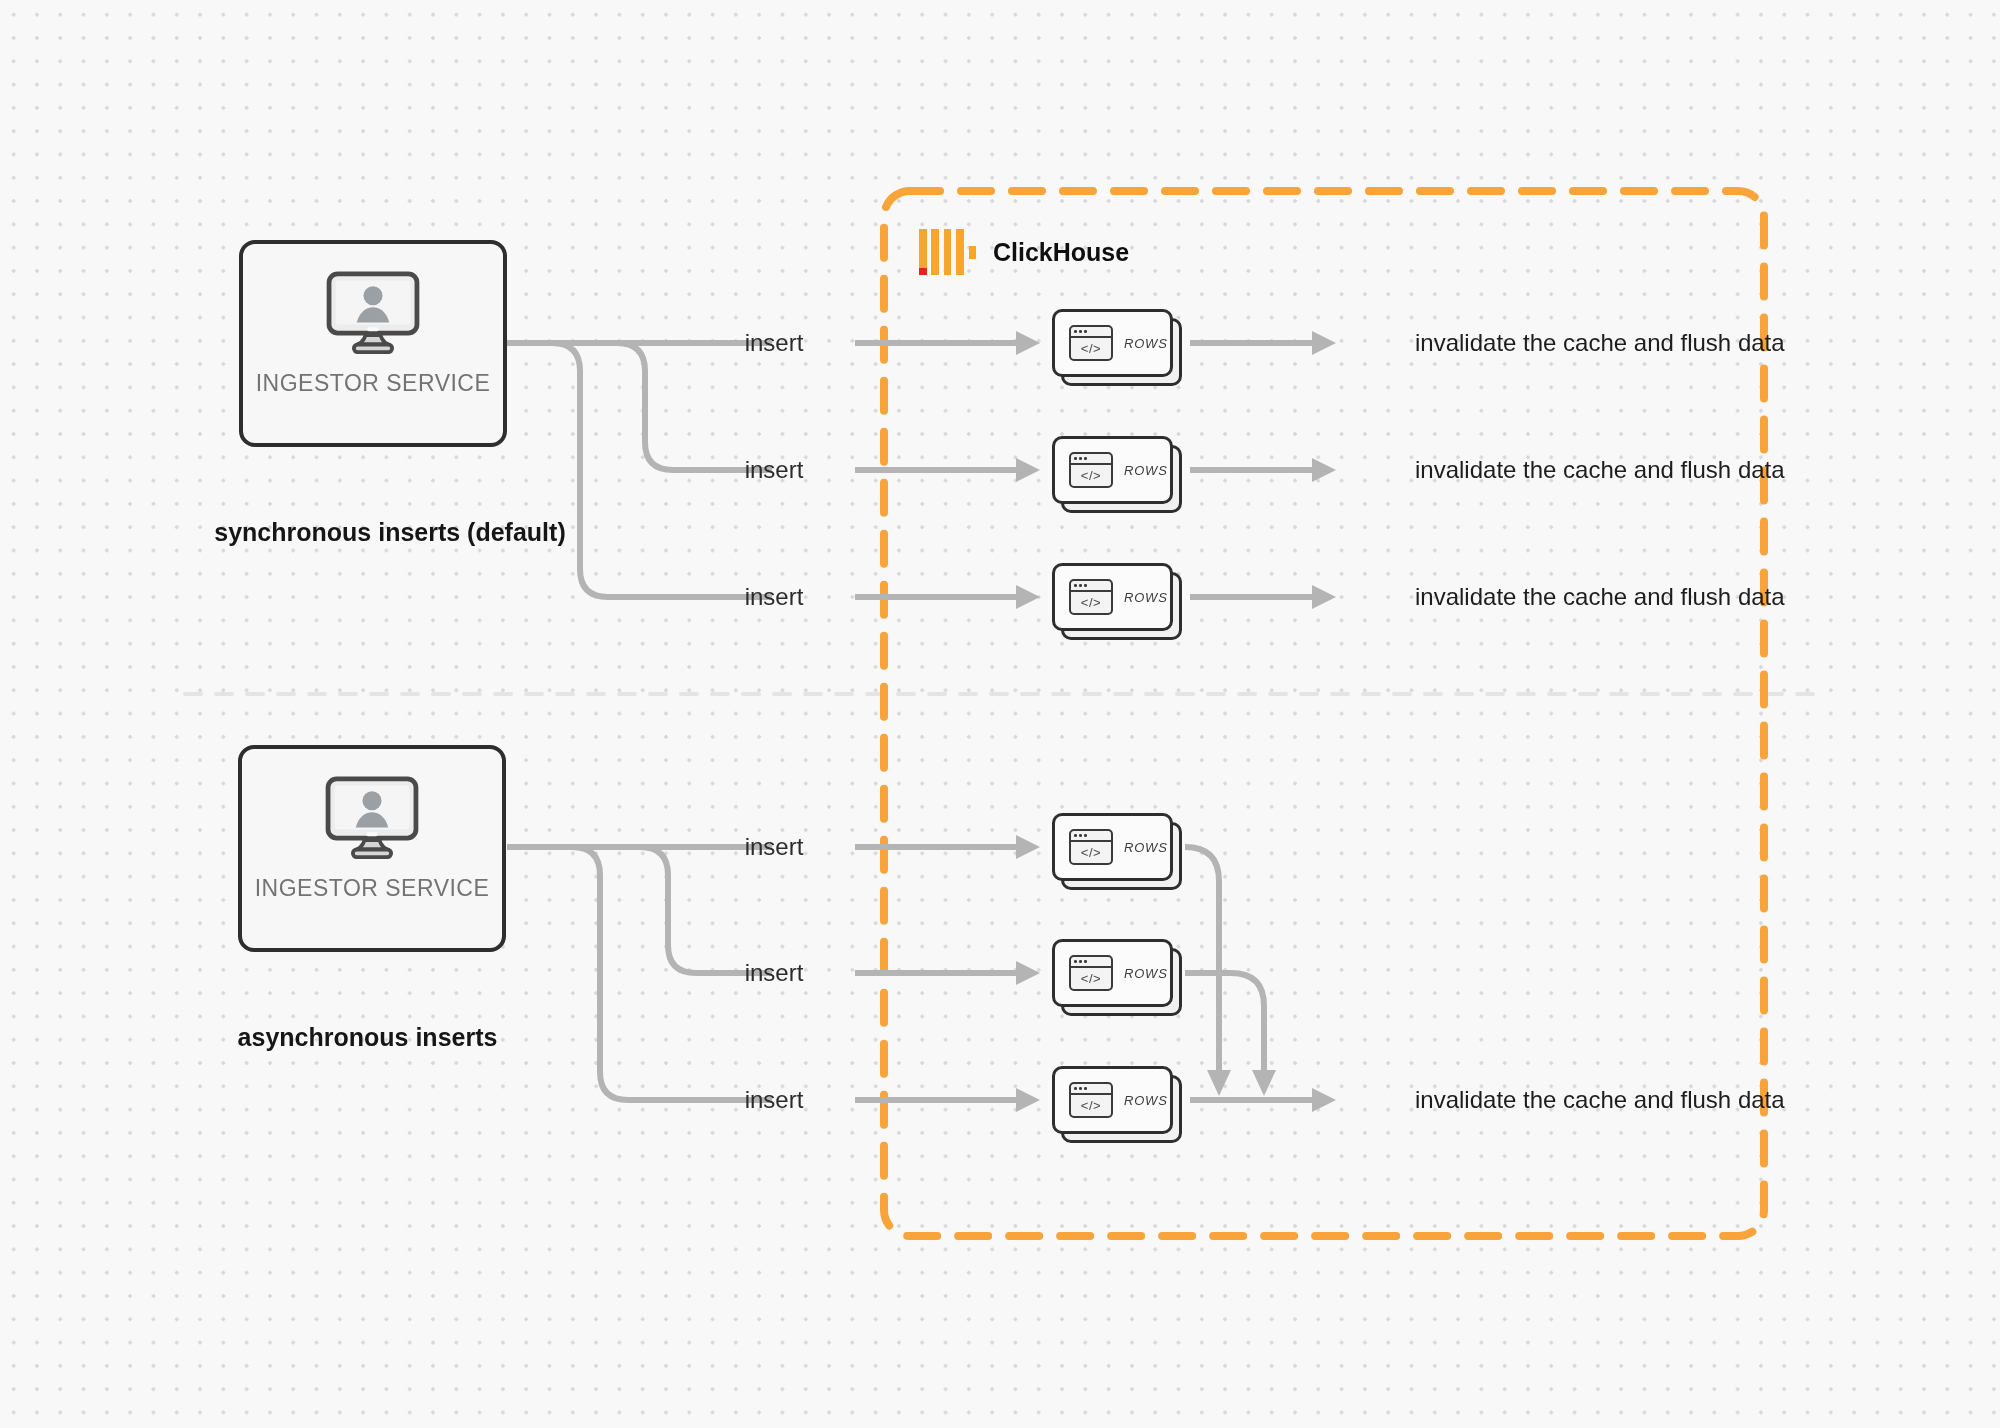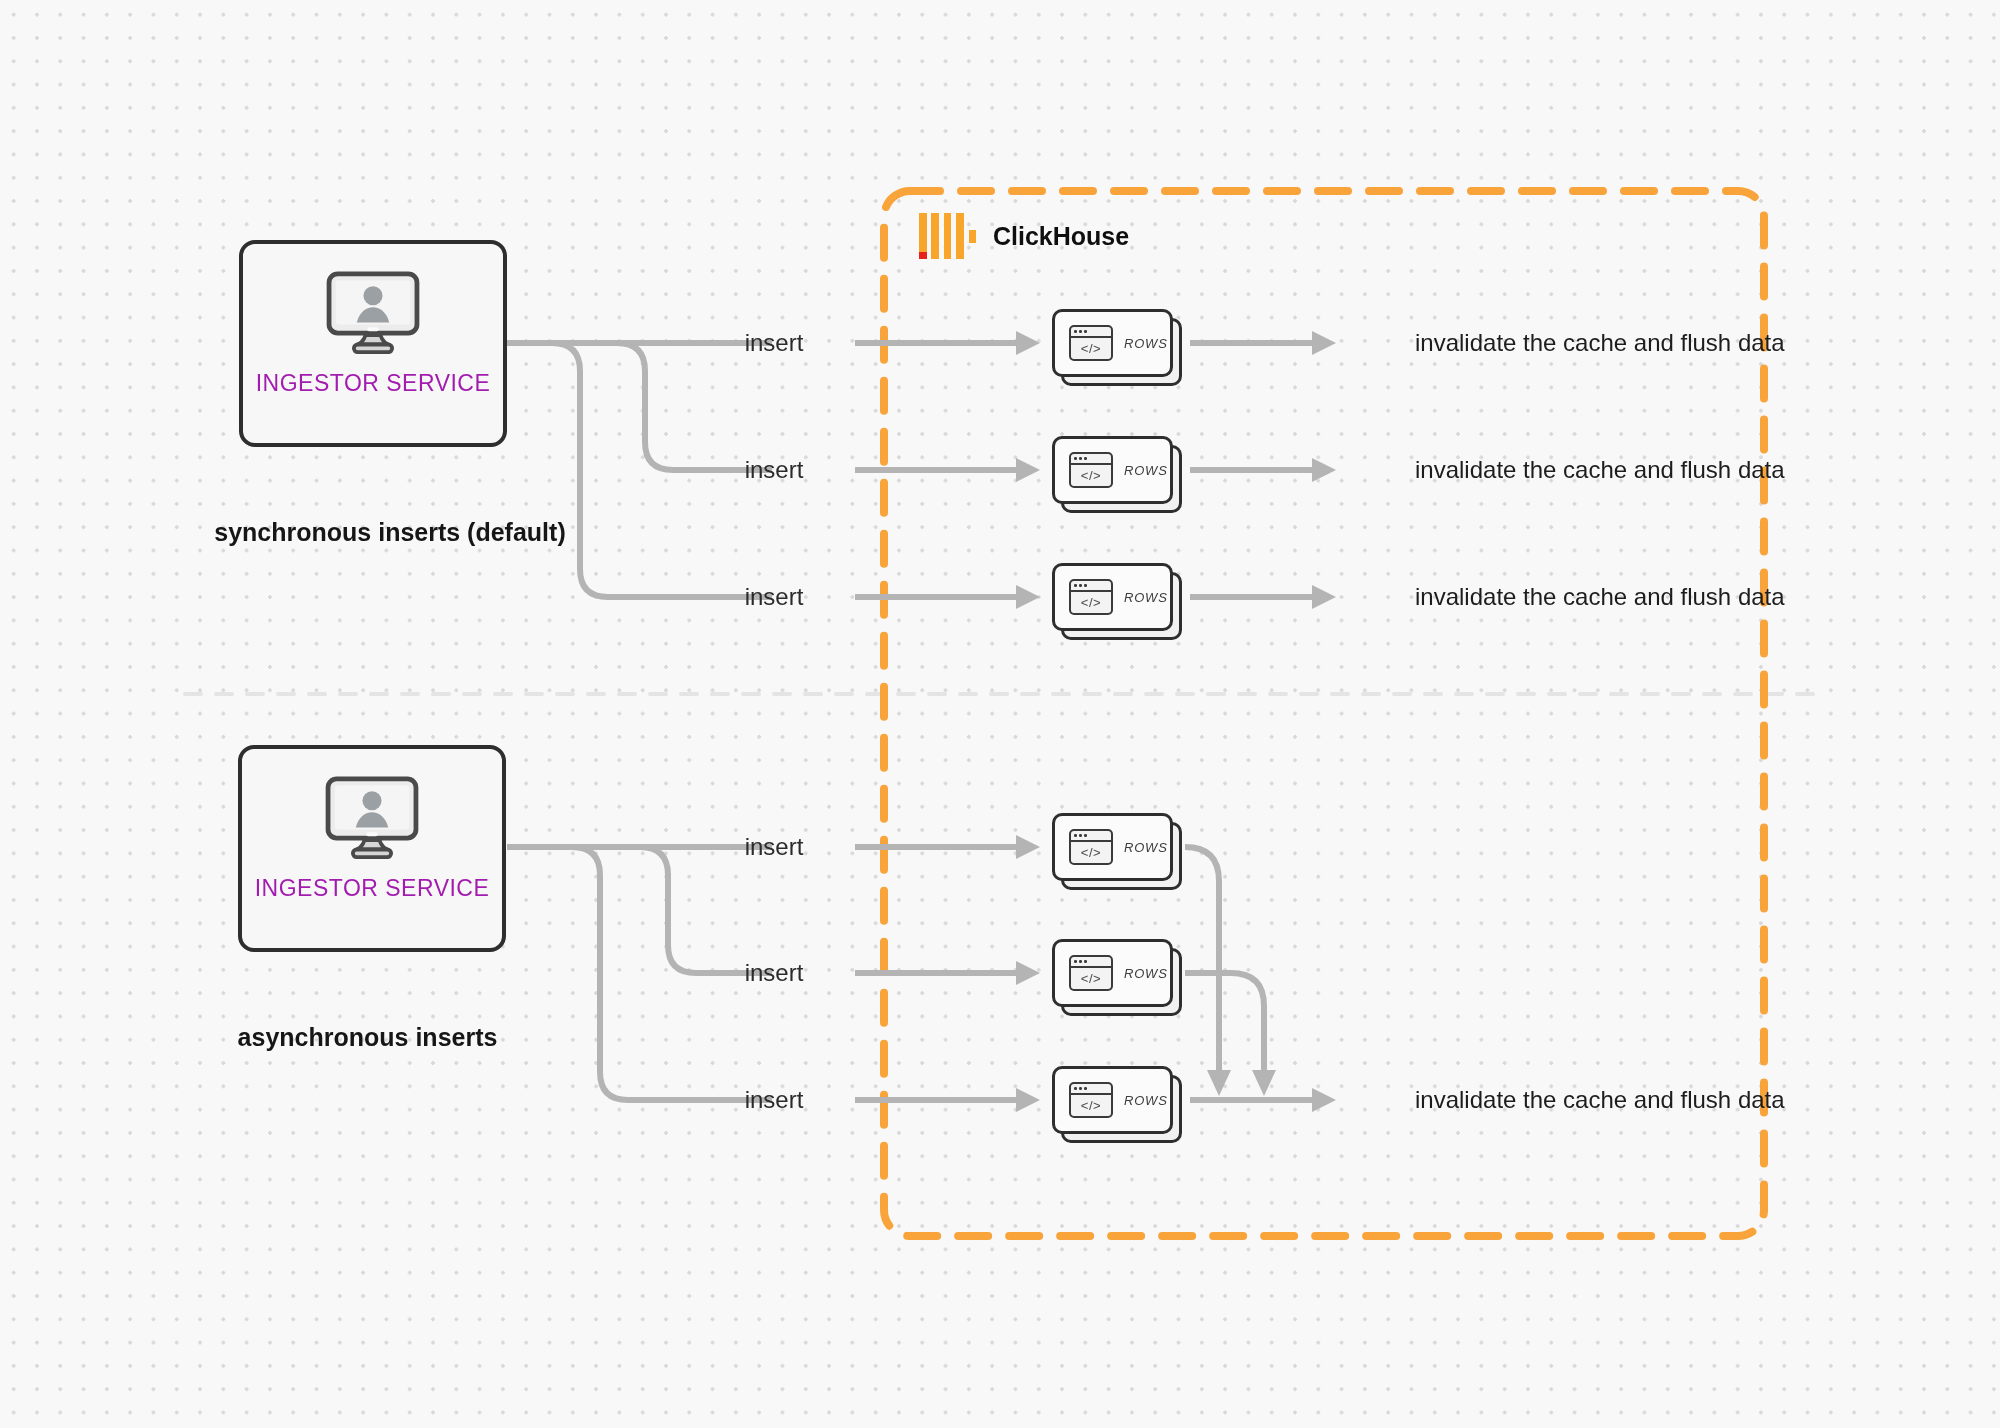--- a/index.html
+++ b/index.html
@@ -17,21 +17,21 @@
 
   
   .ingestor-box{
     position:absolute;width:268px;height:207px;
     background:#f7f7f7;border:4px solid #2e2e2e;border-radius:16px;
     box-sizing:border-box;
     display:flex;flex-direction:column;align-items:center;
     padding-top:26px;
   }
   .ingestor-label{
-    margin-top:14px;font-size:23px;color:#a21caf;letter-spacing:.5px;white-space:nowrap;
+    margin-top:14px;font-size:23px;color:#737373;letter-spacing:.5px;white-space:nowrap;
   }
 
   
   .caption{
     position:absolute;height:34px;line-height:34px;
     font-size:25px;font-weight:bold;color:#161616;text-align:center;white-space:nowrap;
   }
 
   
   .insert-label{
@@ -67,21 +67,21 @@
   .code-window .dot{width:2.6px;height:2.6px;border-radius:50%;background:#3a3a3a;margin-right:2.4px;}
   .code-window .body{
     flex:1;display:flex;align-items:center;justify-content:center;
     font-size:13px;color:#4a4a4a;letter-spacing:.5px;font-family:"Liberation Sans",sans-serif;
   }
   .rows-text{
     margin-left:11px;font-size:13px;font-style:italic;color:#3c3c3c;letter-spacing:.8px;text-align:right;
   }
 
   
-  .ch-logo{position:absolute;left:919px;top:213px;display:flex;align-items:center;}
+  .ch-logo{position:absolute;left:919px;top:229px;display:flex;align-items:center;}
   .ch-bars{position:relative;width:57px;height:46px;}
   .ch-bar{position:absolute;top:0;width:7.5px;height:46px;background:#f7a52b;}
   .ch-bar.short{top:17px;height:13px;}
   .ch-red{position:absolute;left:0;bottom:0;width:7.5px;height:7px;background:#e8211b;}
   .ch-name{margin-left:17px;font-size:25px;font-weight:600;color:#0f0f0f;white-space:nowrap;}
 </style>
 </head>
 <body>
 
 <div class="canvas">

